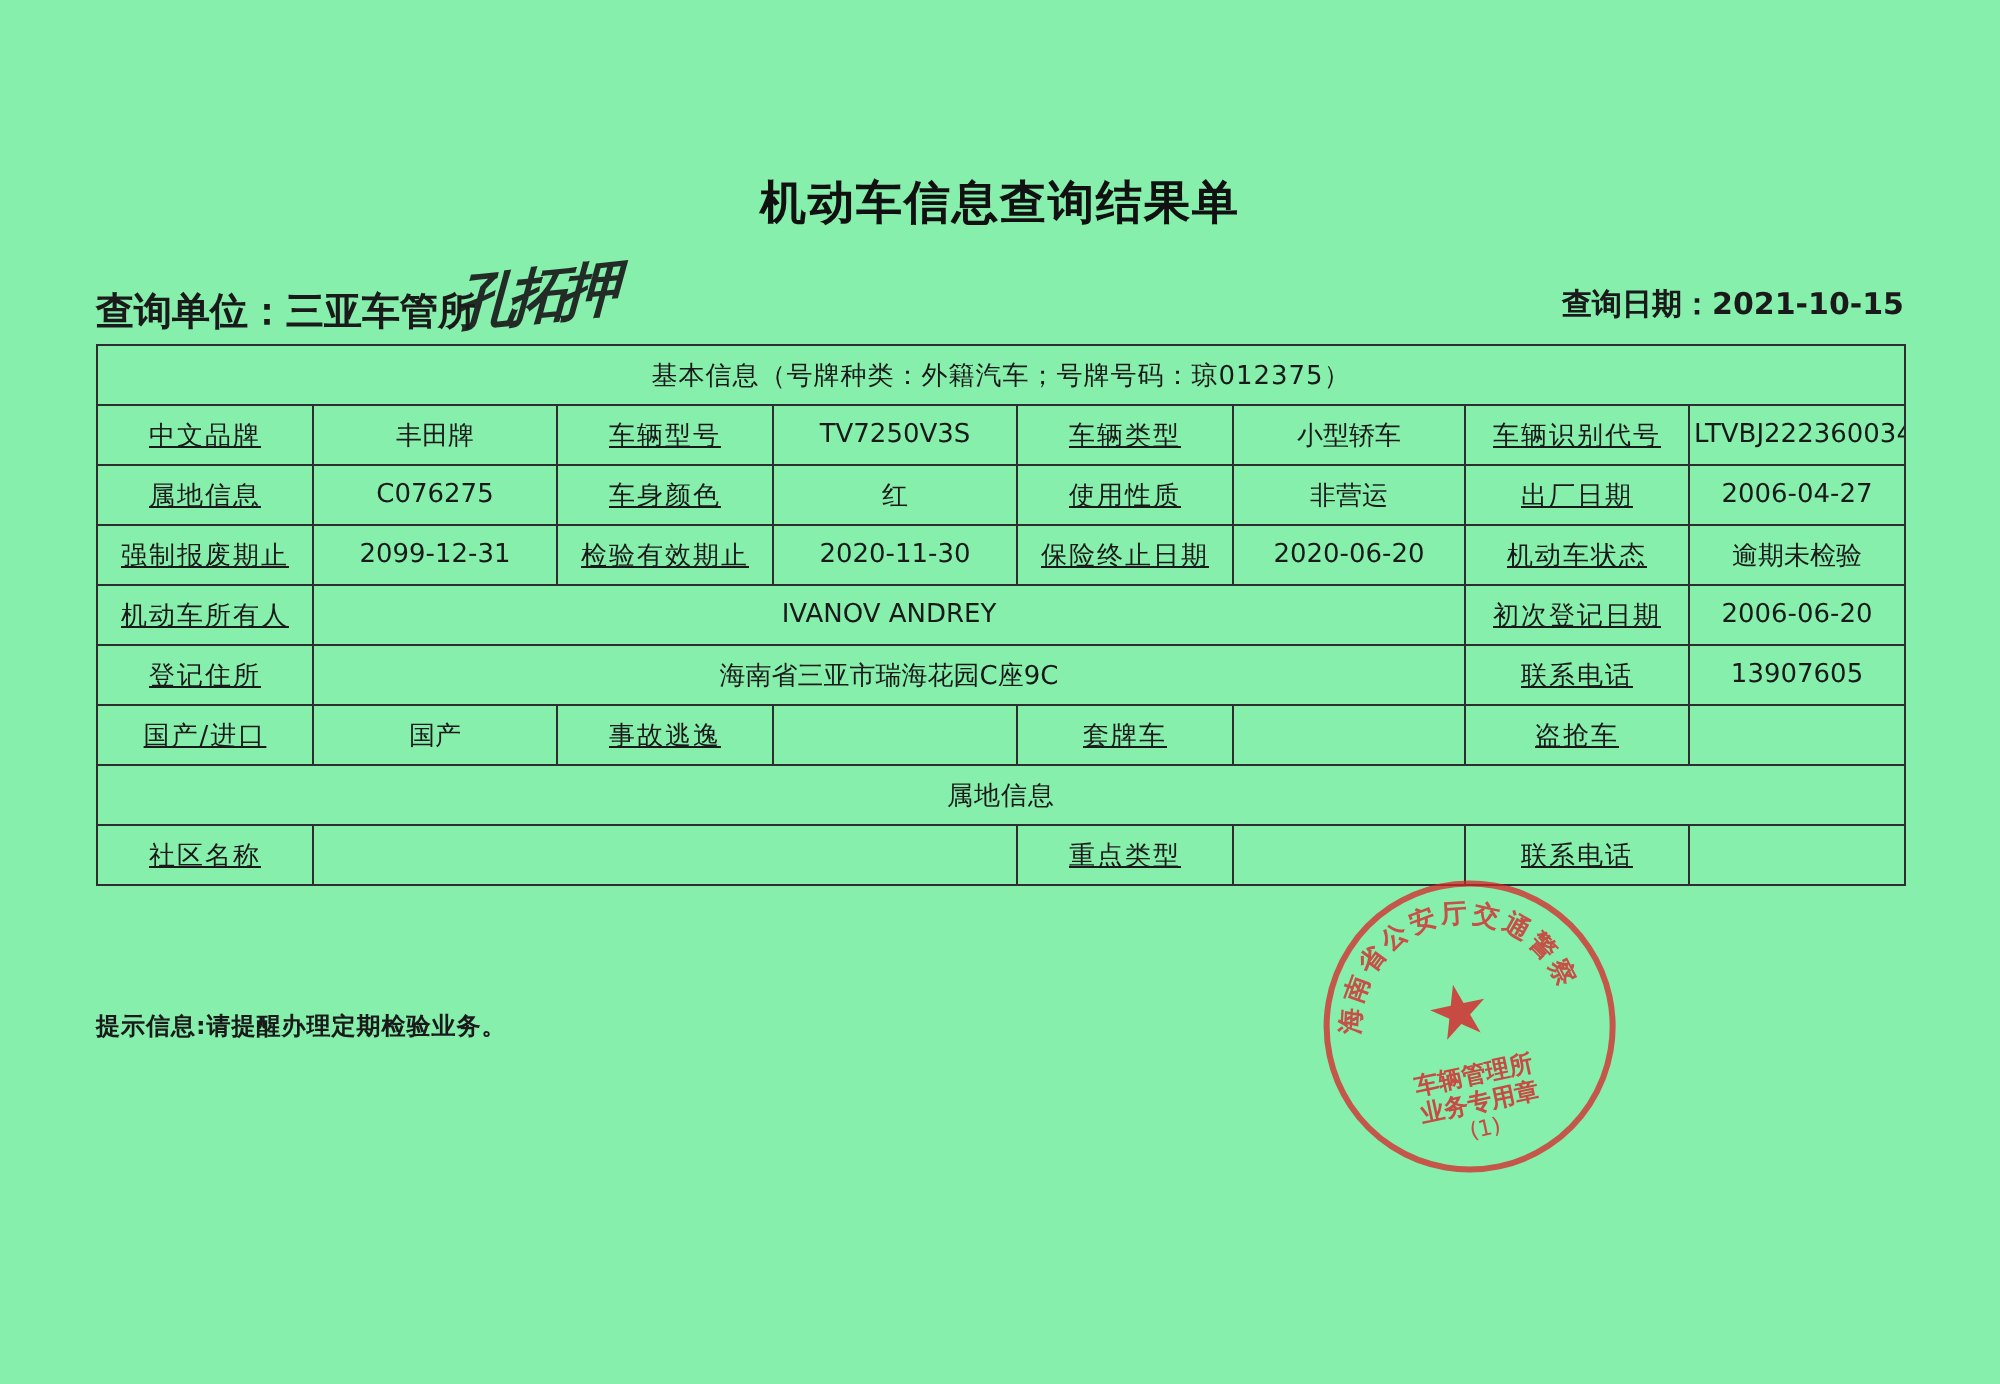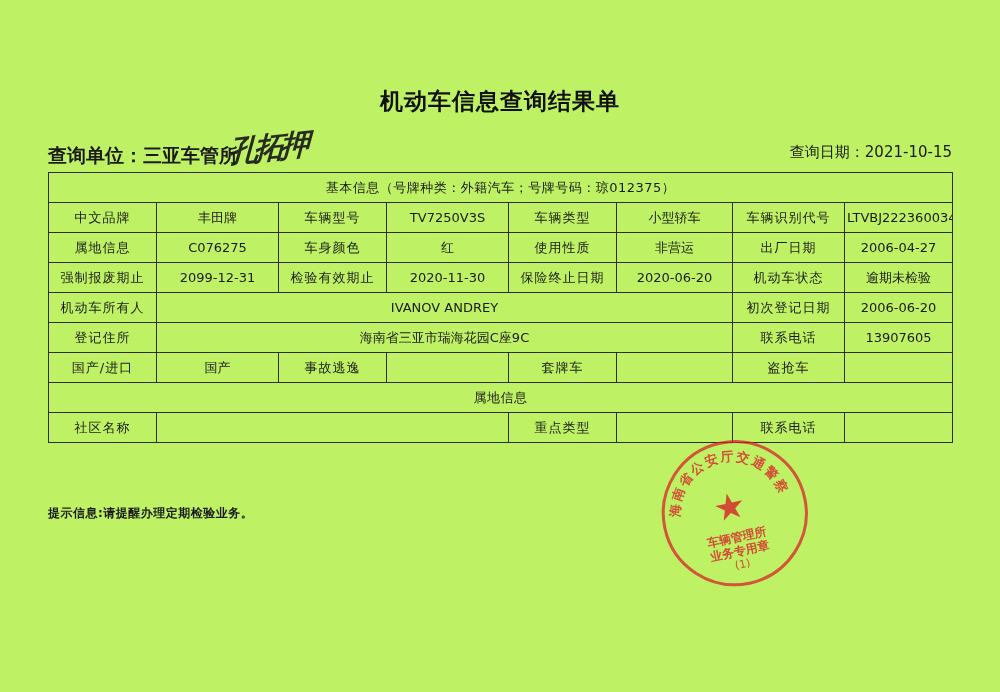--- a/index.html
+++ b/index.html
@@ -13,21 +13,21 @@
     position: relative;
     font-family: "DejaVu Sans", "Liberation Sans", sans-serif;
     color: #1a1a1a;
     overflow: hidden;
   }
   .page {
     position: absolute;
     left: 0; top: 0;
     width: 1000px;
     height: 692px;
-    background: #bef264;
+    background: #86efac;
   }
   .title {
     position: absolute;
     top: 86px;
     left: 0;
     width: 1000px;
     text-align: center;
     font-size: 23px;
     font-weight: bold;
     letter-spacing: 1px;
@@ -46,21 +46,21 @@
     top: 0;
     font-size: 19px;
     font-weight: bold;
     white-space: nowrap;
   }
   .meta-right {
     position: absolute;
     right: 0;
     top: 0;
     font-size: 15px;
-    font-weight: normal;
+    font-weight: bold;
     white-space: nowrap;
   }
   .signature {
     position: absolute;
     left: 228px;
     top: 128px;
     font-family: "DejaVu Serif", "Liberation Serif", serif;
     font-size: 30px;
     font-style: italic;
     font-weight: bold;
@@ -83,20 +83,21 @@
     height: 29px;
     font-size: 13px;
     text-align: center;
     padding: 0 2px;
     color: #1a1a1a;
     overflow: hidden;
     white-space: nowrap;
   }
   td.lbl {
     letter-spacing: 1px;
+    text-decoration: underline;
   }
   td.left {
     text-align: left;
     padding-left: 10px;
   }
   td.hdr {
     text-align: left;
     padding-left: 10px;
     letter-spacing: 0.5px;
   }

